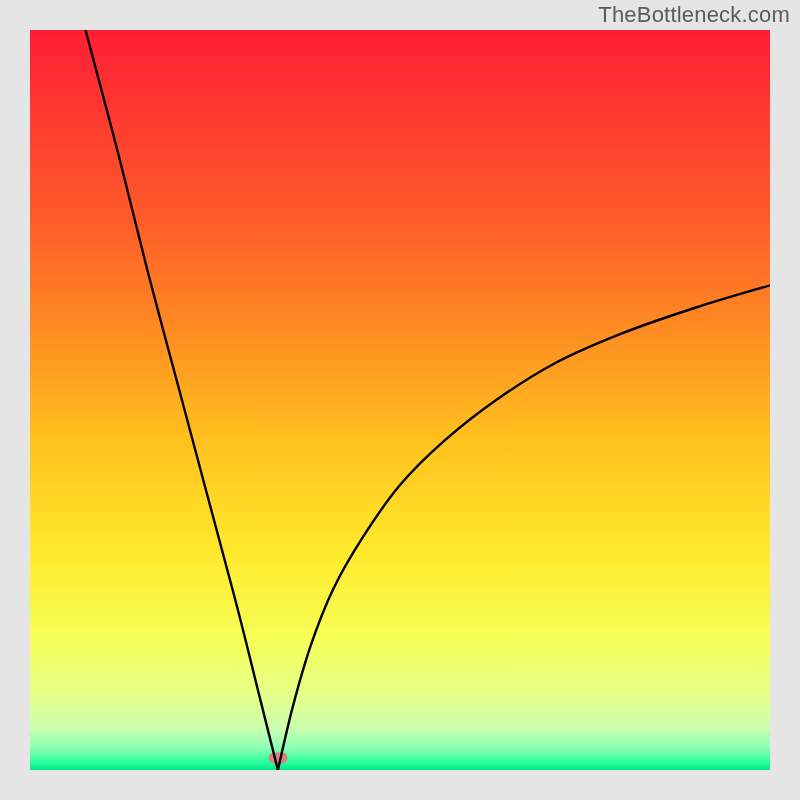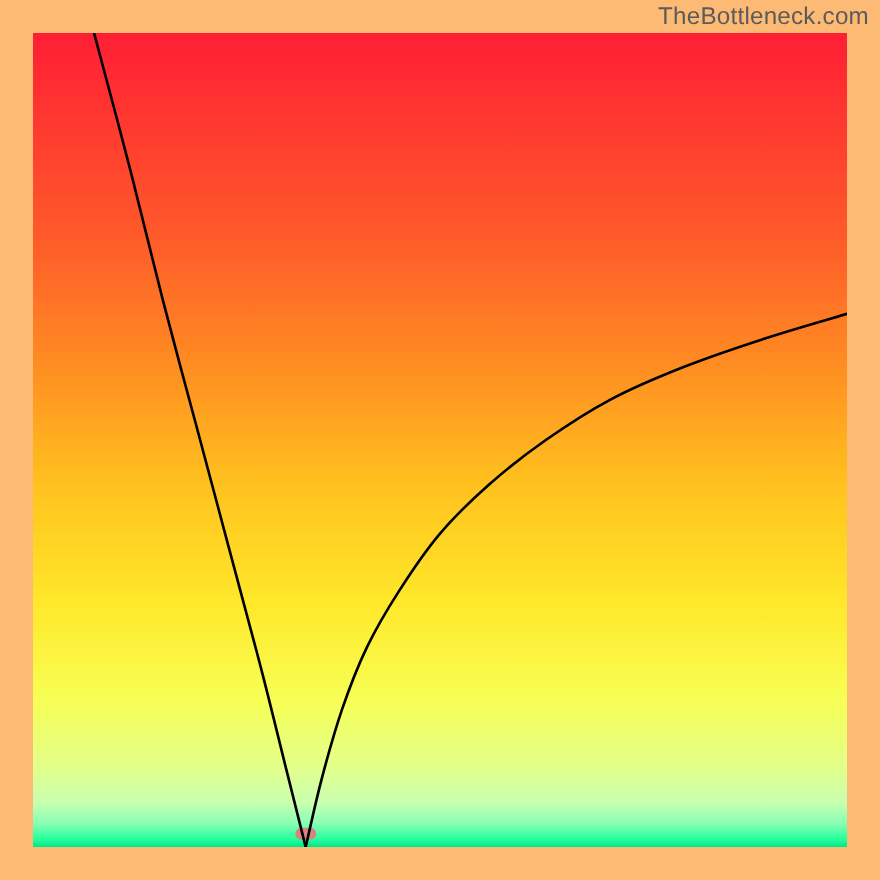--- a/index.html
+++ b/index.html
@@ -8,21 +8,21 @@
     width: 800px;
     height: 800px;
     overflow: hidden;
     background: #000;
     font-family: Arial, Helvetica, sans-serif;
   }
   .frame {
     position: relative;
     width: 800px;
     height: 800px;
-    background: #fdba74;
+    background: #e5e5e5;
   }
   .watermark {
     position: absolute;
     top: 2px;
     right: 10px;
     color: #5b5b5b;
     font-size: 22px;
     font-weight: 400;
     letter-spacing: 0.2px;
     z-index: 20;

